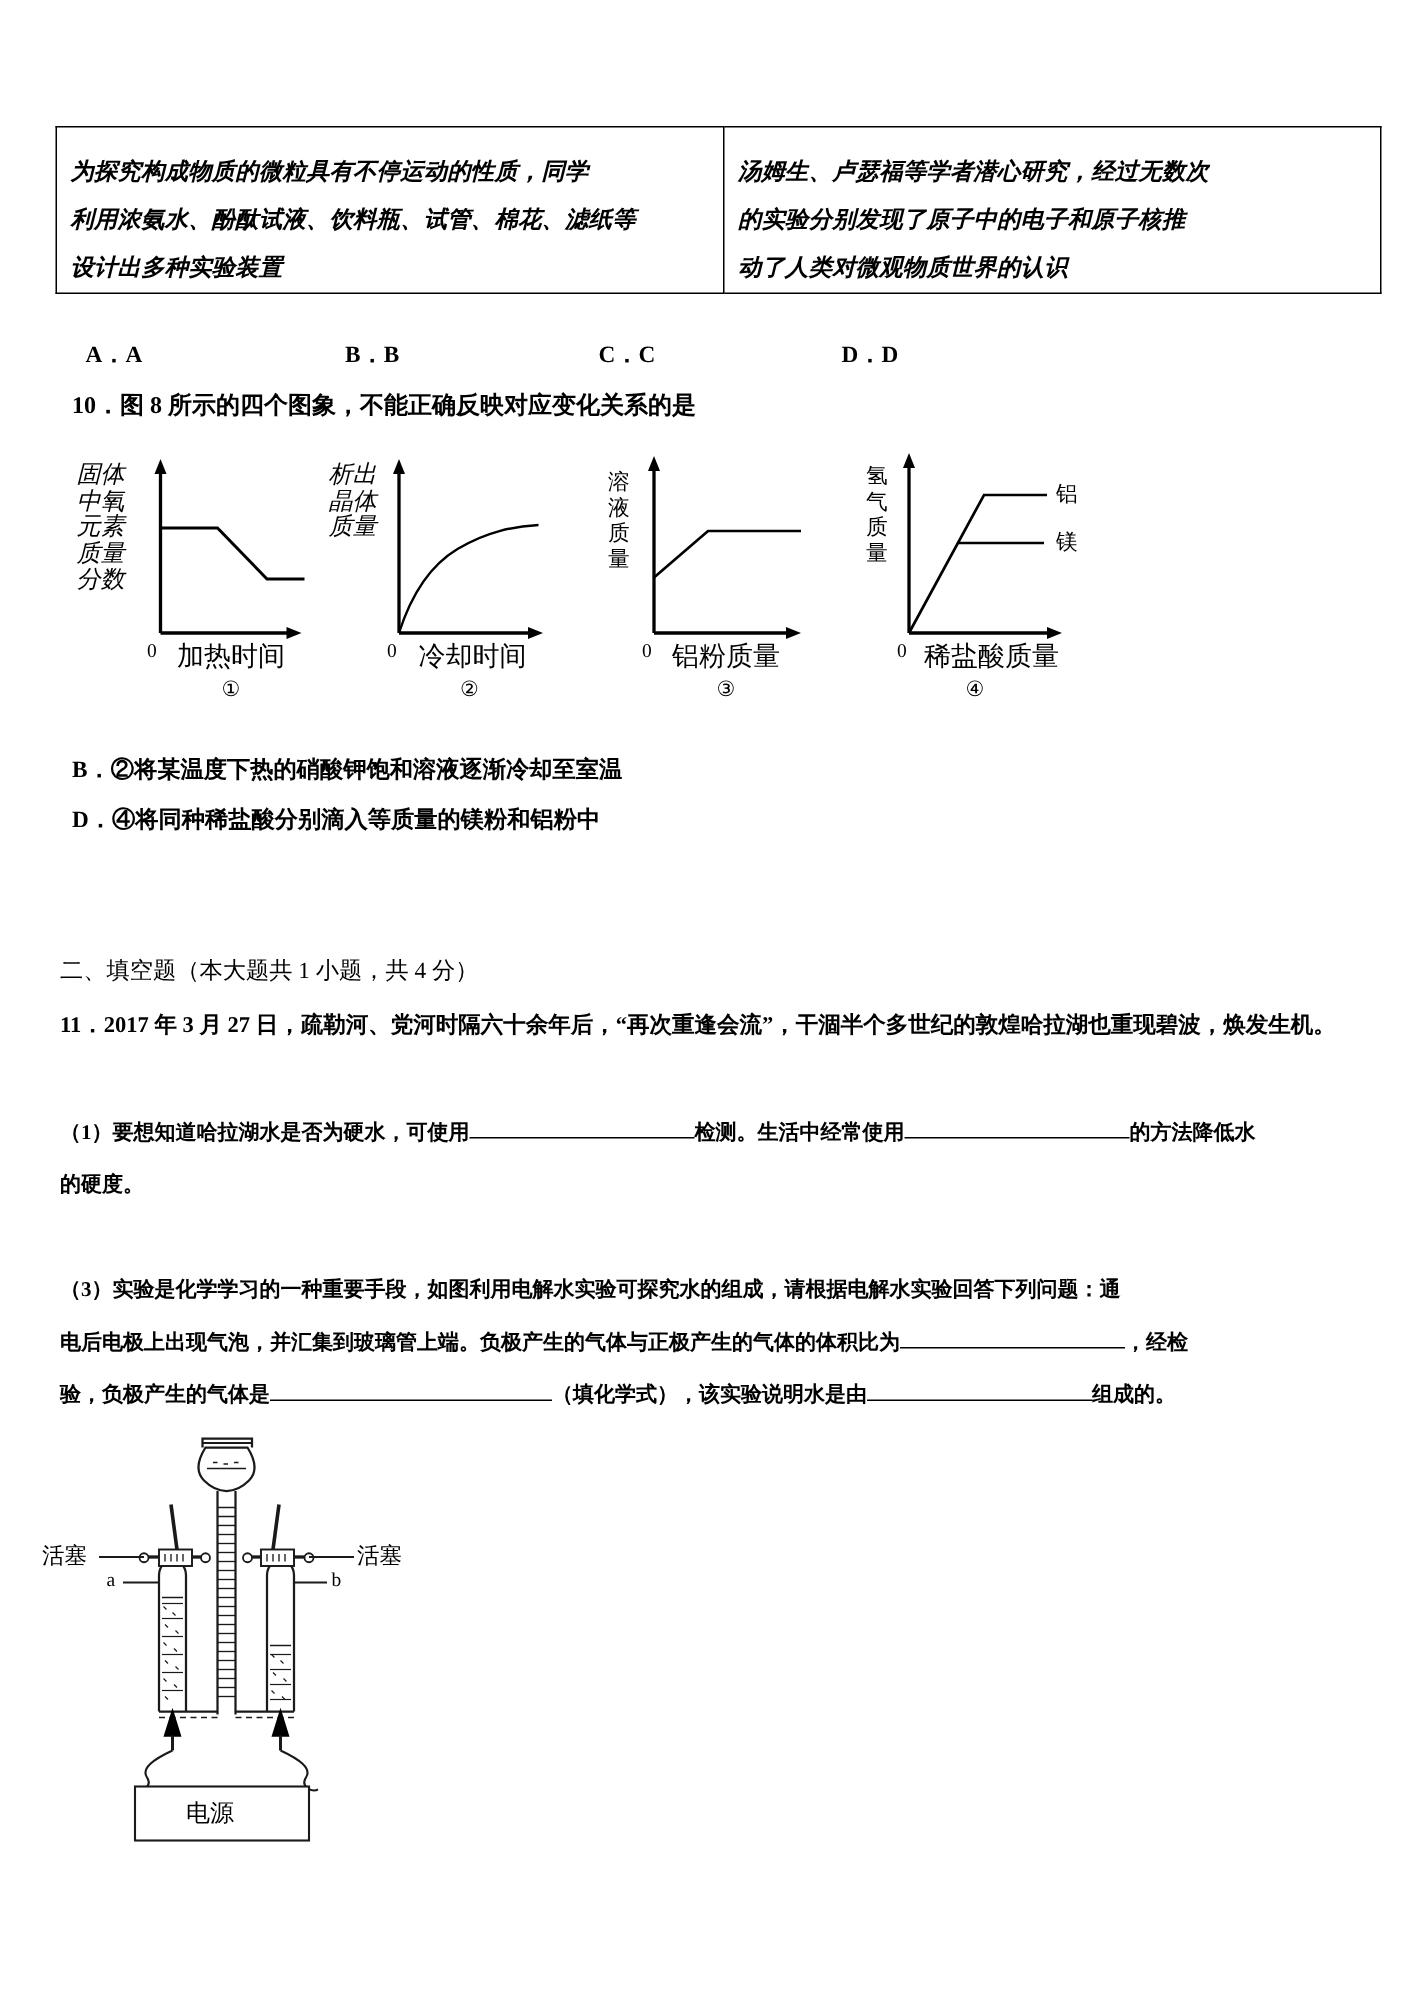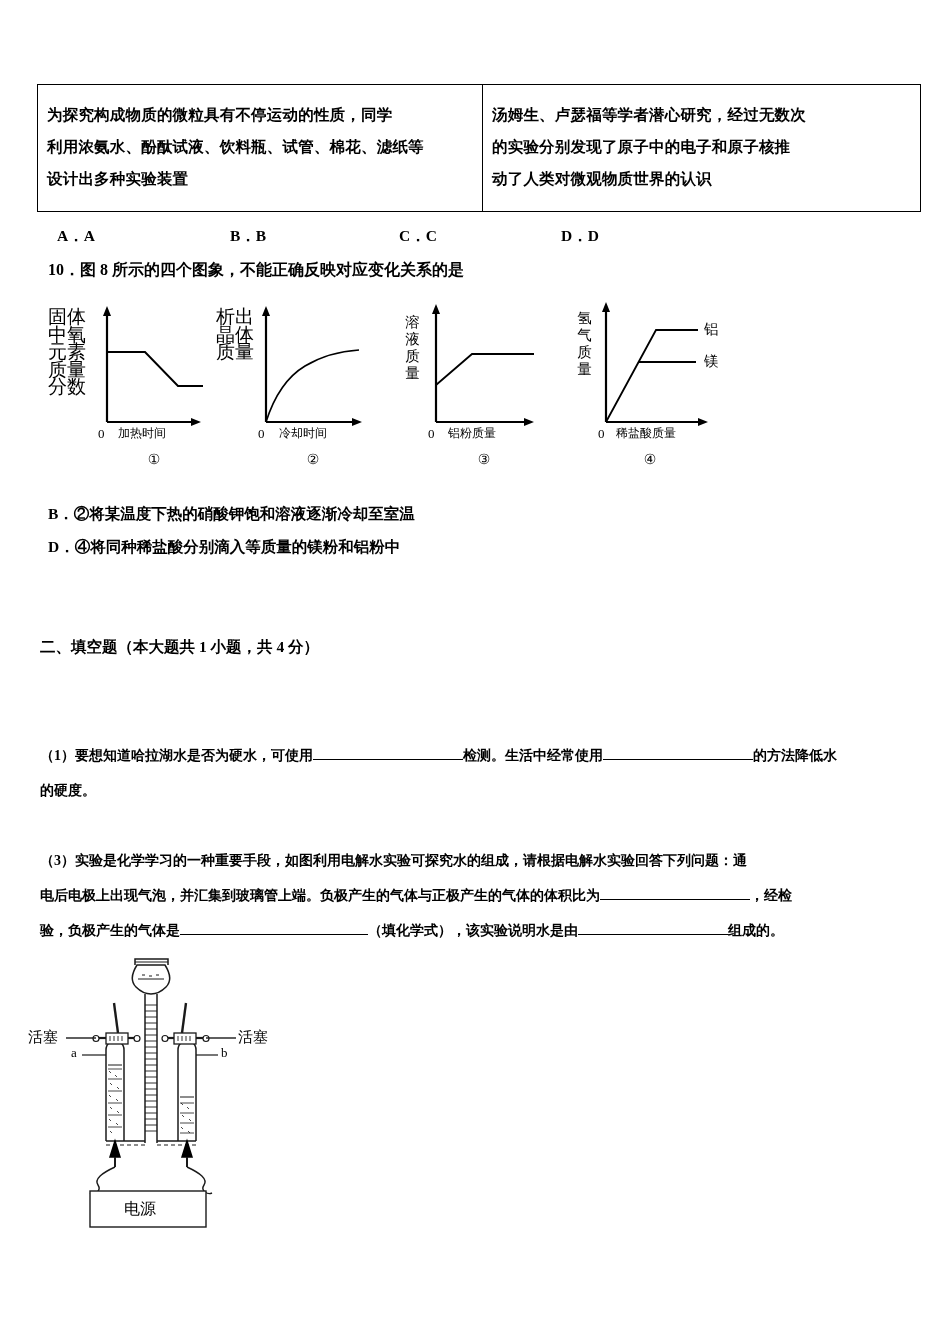--- a/index.html
+++ b/index.html
@@ -28,21 +28,22 @@
     position: absolute;
     left: 37px;
     top: 84px;
     width: 845px;
     border-collapse: collapse;
     table-layout: fixed;
   }
   .opt-table td {
     border: 1.3px solid #000;
     vertical-align: top;
-    padding: 14px 9px 16px 9px;
+    padding: 14px 9px 0 9px;
+    font-style: italic;
   }
   .opt-table td.left  { width: 426px; }
   .opt-table td.right { width: 419px; }
   .cell-line {
     font-size: 15.5px;
     line-height: 32px;
     font-family: "Liberation Serif", "DejaVu Serif", serif;
     font-weight: bold;
     letter-spacing: .2px;
     white-space: nowrap;
@@ -88,38 +89,39 @@
     width: 185px;
     height: 180px;
   }
   .g1 { left: 0px; }
   .g2 { left: 173px; }
   .g3 { left: 348px; }
   .g4 { left: 518px; }
 
   .ylabel {
     position: absolute;
-    font-size: 19px;
+    font-size: 16px;
     line-height: 17.5px;
     width: 38px;
     text-align: center;
     font-family: "Liberation Serif", "DejaVu Serif", serif;
     letter-spacing: 0;
+    font-style: italic;
   }
   .ylab-vert {
     position: absolute;
     font-size: 14.5px;
     line-height: 17px;
     width: 17px;
     text-align: center;
     word-break: break-all;
   }
   .xlabel {
     position: absolute;
-    font-size: 12px;
+    font-size: 18px;
     white-space: nowrap;
   }
   .zero {
     position: absolute;
     font-size: 13px;
     font-family: "Liberation Serif", "DejaVu Serif", serif;
   }
   .gnum {
     position: absolute;
     font-size: 14px;
@@ -145,21 +147,21 @@
     line-height: 32.5px;
     white-space: nowrap;
   }
 
   
   .sec2-head {
     position: absolute;
     left: 40px;
     top: 637px;
     font-size: 15.5px;
-    font-weight: bold;
+    font-weight: normal;
     white-space: nowrap;
   }
   .q11 {
     position: absolute;
     left: 40px;
     top: 667px;
     width: 876px;
     font-size: 15px;
     font-weight: bold;
     line-height: 35px;
@@ -305,20 +307,21 @@
     </div>
   </div>
 
   <div class="q10-opts">
     <div class="line">B．②将某温度下热的硝酸钾饱和溶液逐渐冷却至室温</div>
     <div class="line">D．④将同种稀盐酸分别滴入等质量的镁粉和铝粉中</div>
   </div>
 
   <div class="sec2-head">二、填空题（本大题共 1 小题，共 4 分）</div>
 
+  <div class="q11">11．2017 年 3 月 27 日，疏勒河、党河时隔六十余年后，“再次重逢会流”，干涸半个多世纪的敦煌哈拉湖也重现碧波，焕发生机。</div>
 
   <div class="para p1">
     <span>（1）要想知道哈拉湖水是否为硬水，可使用</span><span class="blank b-lg"></span><span>检测。生活中经常使用</span><span class="blank b-lg"></span><span>的方法降低水</span><br>
     <span>的硬度。</span>
   </div>
 
 
   <div class="para p3">
     <span>（3）实验是化学学习的一种重要手段，如图利用电解水实验可探究水的组成，请根据电解水实验回答下列问题：通</span><br>
     <span>电后电极上出现气泡，并汇集到玻璃管上端。负极产生的气体与正极产生的气体的体积比为</span><span class="blank b-lg"></span><span>，经检</span><br>

